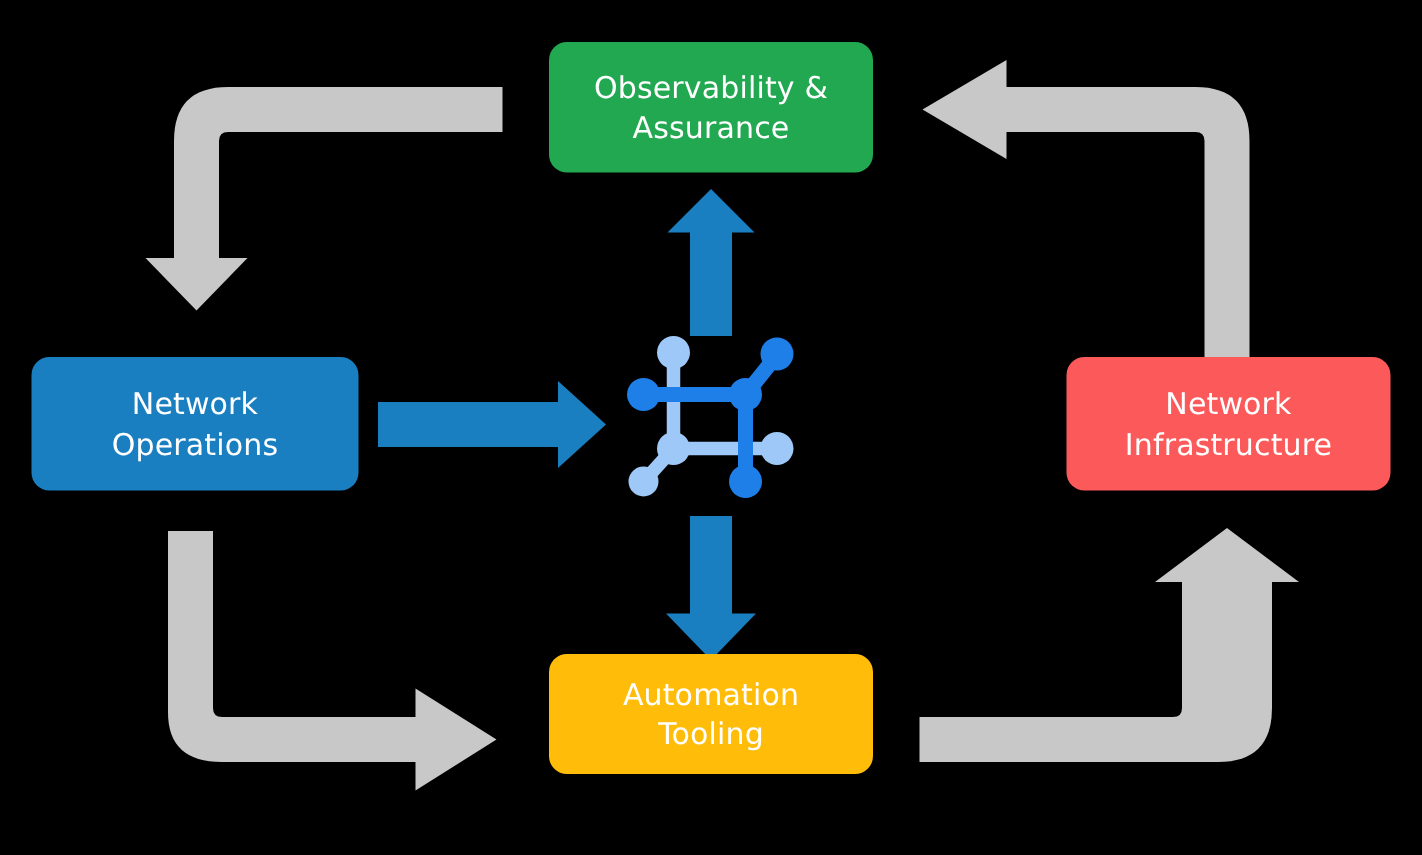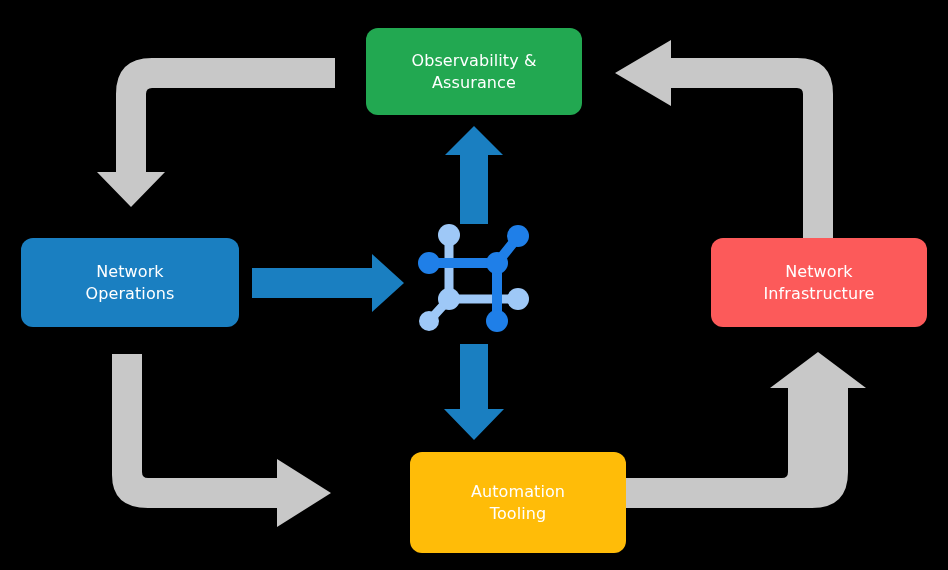--- a/index.html
+++ b/index.html
@@ -25,21 +25,21 @@
     height: 570px;
   }
   .node-box {
     position: absolute;
     border-radius: 12px;
     display: flex;
     align-items: center;
     justify-content: center;
     text-align: center;
     color: #ffffff;
-    font-size: 16px;
+    font-size: 20px;
     line-height: 1.32;
     font-weight: 400;
     letter-spacing: 0.1px;
     box-sizing: border-box;
     padding: 4px 10px;
     z-index: 3;
   }
   .node-label {
     white-space: pre-line;
     display: block;
@@ -57,24 +57,23 @@
     height: 89px;
   }
   #box-network-infrastructure {
     left: 711px;
     top: 238px;
     width: 216px;
     height: 89px;
   }
   #box-automation-tooling {
     left: 366px;
-    top: 452px;
+    top: 436px;
     width: 216px;
-    height: 101px;
-    margin-left: 44px;
+    height: 80px;
   }
   #center-icon {
     position: absolute;
     left: 418px;
     top: 220px;
     width: 118px;
     height: 118px;
     z-index: 3;
   }
 </style>

